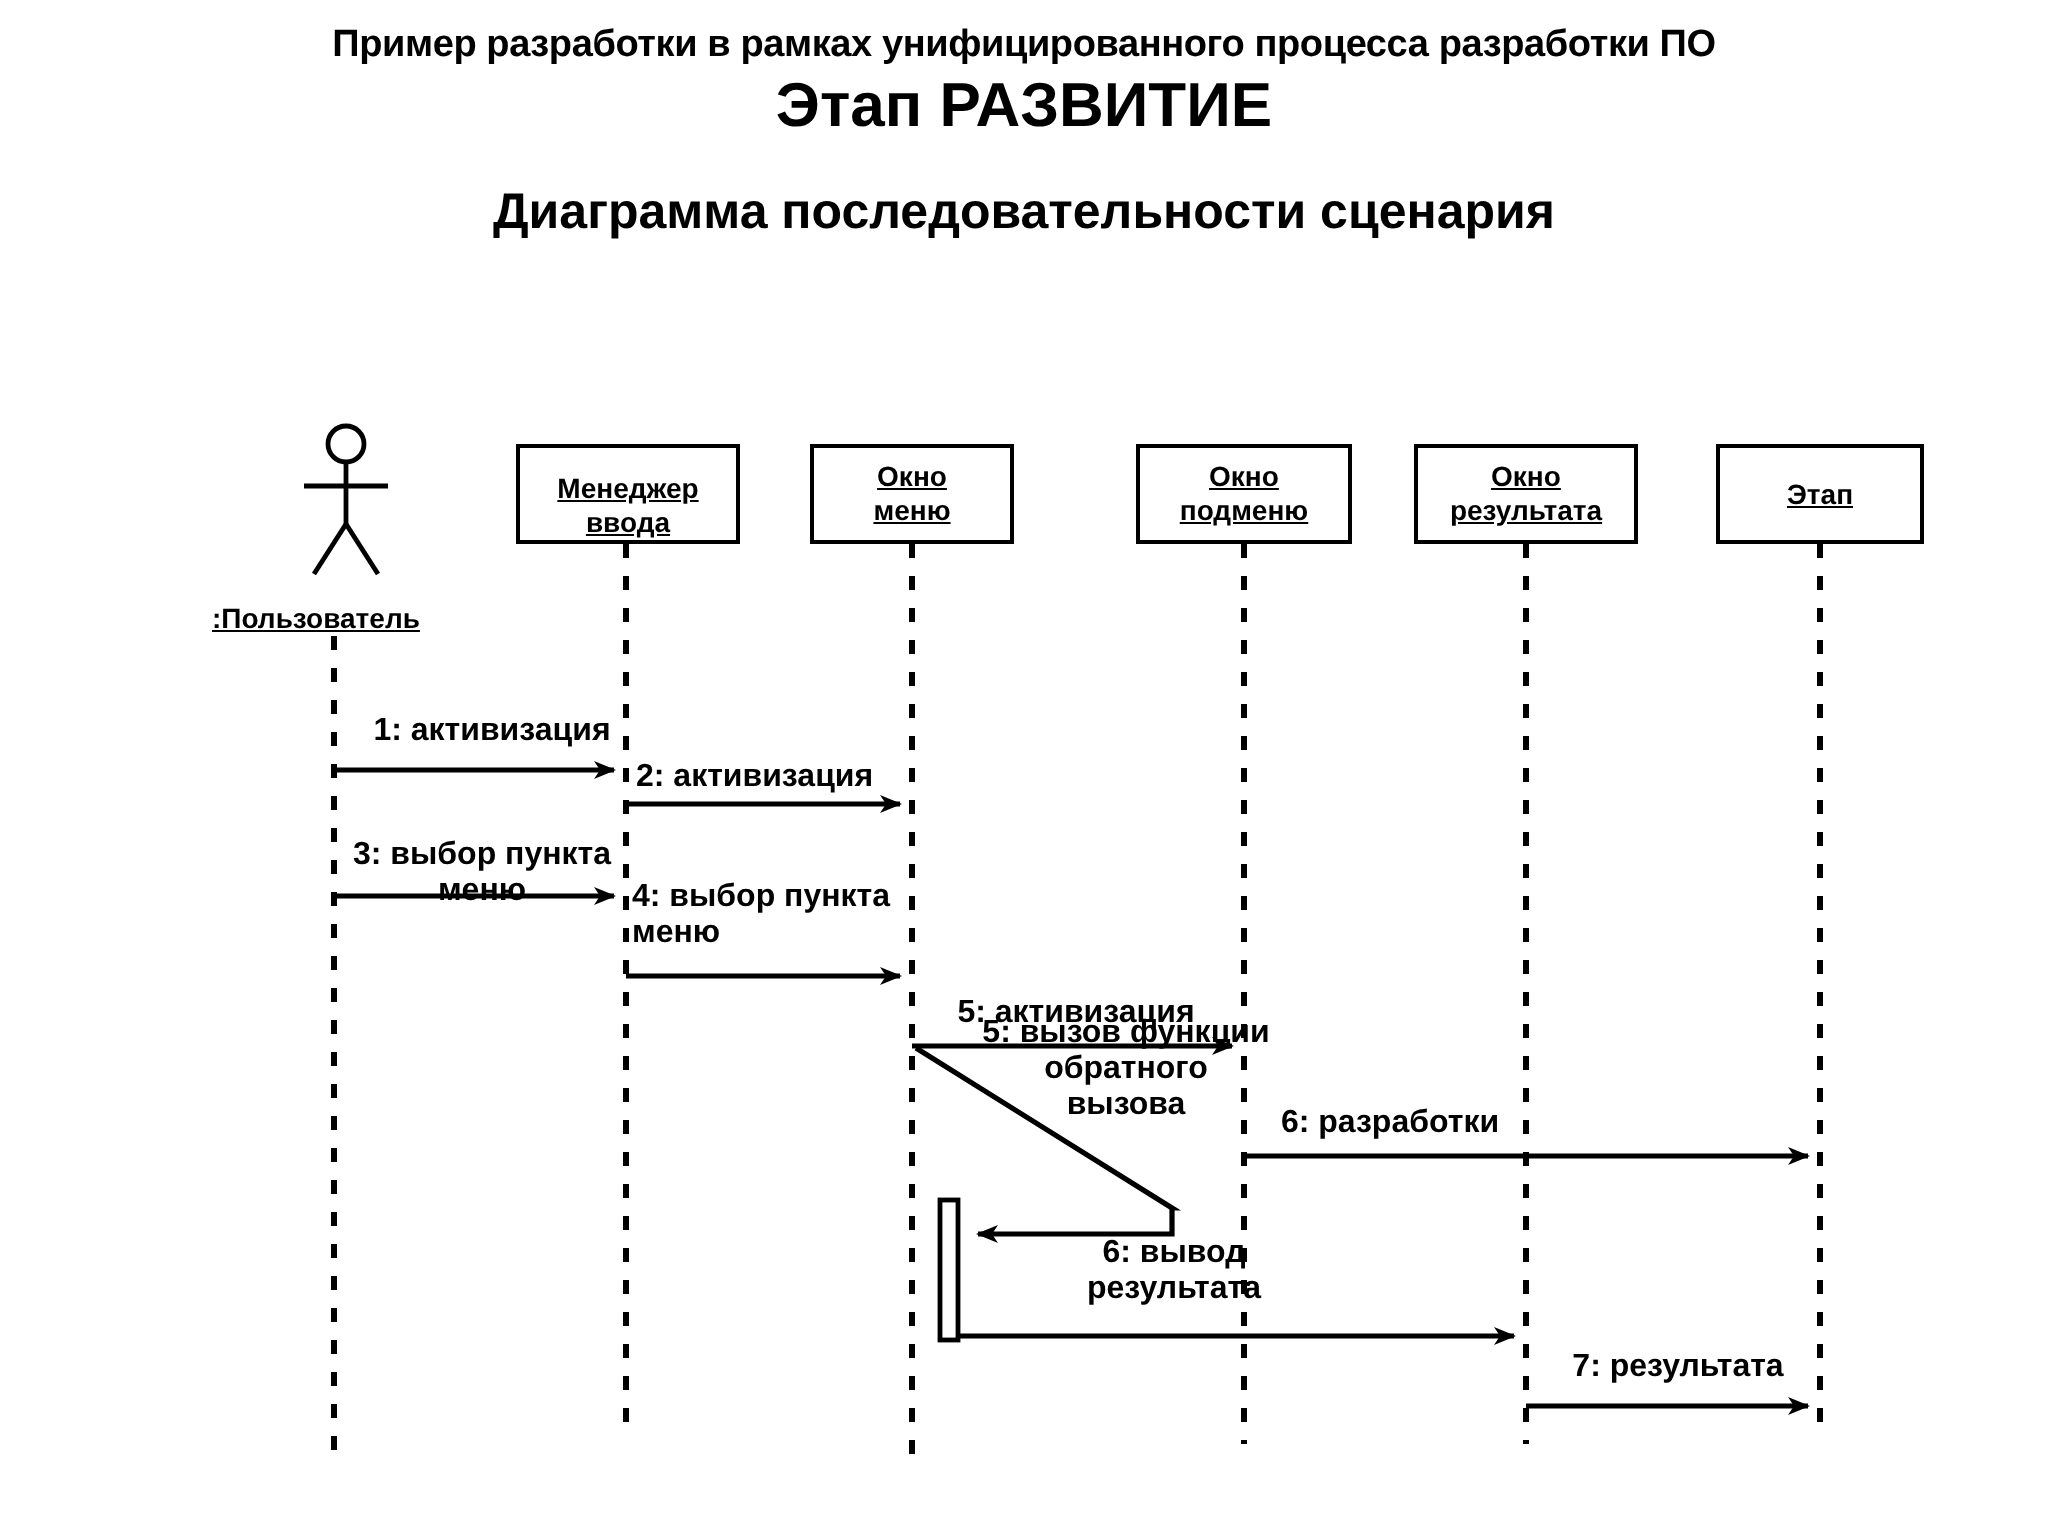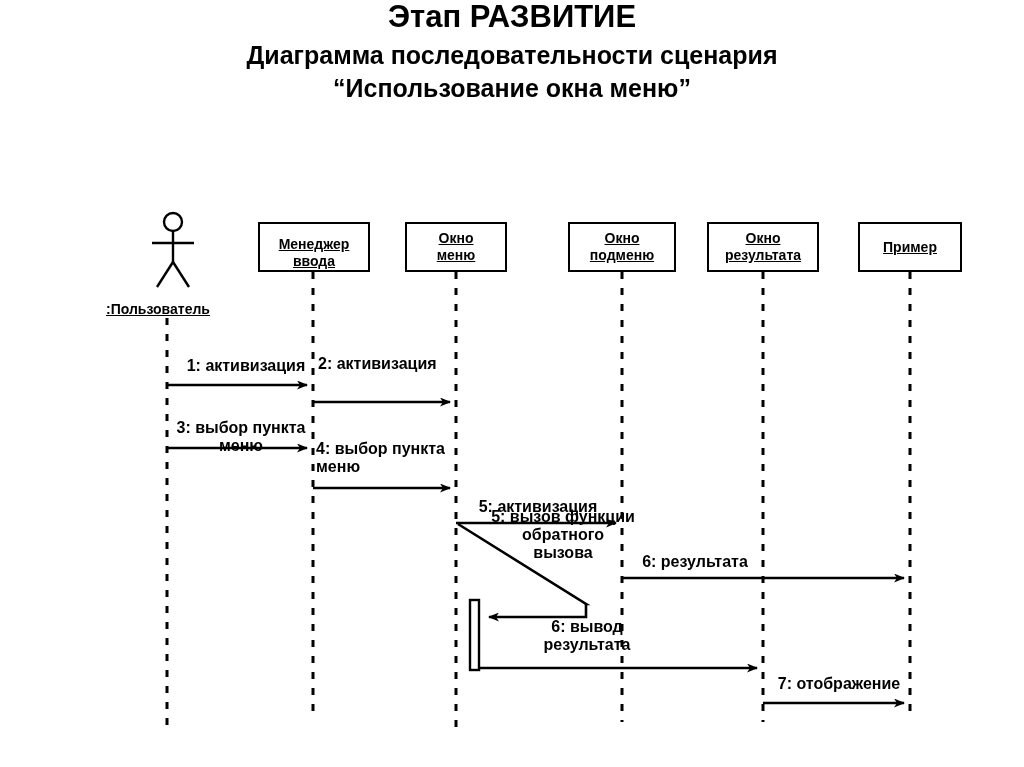--- a/index.html
+++ b/index.html
@@ -16,21 +16,21 @@
     text-align:center;
   }
   .t-line1{
     font-size:19px;font-weight:bold;letter-spacing:-0.2px;
     margin-top:10px;line-height:26px;
   }
   .t-line2{
     font-size:31px;font-weight:bold;line-height:30px;margin-top:2px;
   }
   .t-line3{
-    font-size:25px;font-weight:bold;line-height:33px;margin-top:7px;
+    font-size:25px;font-weight:bold;line-height:33px;margin-top:22px;
   }
   .t-line4{
     font-size:25px;font-weight:bold;line-height:33px;
   }
 
   #canvas{position:absolute;left:0;top:0;width:1024px;height:767px;}
 
   
   .lhbox{
     position:absolute;
@@ -61,23 +61,23 @@
     line-height:18px;
     white-space:pre-line;
     text-align:center;
   }
   .msg-label.left{text-align:left;}
 </style>
 </head>
 <body>
 
 <div class="titles">
+  <div class="t-line1">Пример разработки в рамках унифицированного процесса разработки ПО</div>
   <div class="t-line2">Этап РАЗВИТИЕ</div>
   <div class="t-line3">Диаграмма последовательности сценария</div>
-  <div class="t-line4">“Использование окна меню”</div>
 </div>
 
 <svg id="canvas" viewBox="0 0 1024 767" xmlns="http://www.w3.org/2000/svg">
   <defs>
     <marker id="arrowhead" markerWidth="11" markerHeight="9" refX="10" refY="4.5" orient="auto" markerUnits="userSpaceOnUse">
       <path d="M0,0 L11,4.5 L0,9 L3,4.5 Z" fill="#000"></path>
     </marker>
     <marker id="arrowheadL" markerWidth="11" markerHeight="9" refX="10" refY="4.5" orient="auto" markerUnits="userSpaceOnUse">
       <path d="M0,0 L11,4.5 L0,9 L3,4.5 Z" fill="#000"></path>
     </marker>
@@ -137,39 +137,39 @@
 </div>
 <div class="lhbox" style="left:568px;top:222px;width:108px;height:50px;">
   <span>Окно
 подменю</span>
 </div>
 <div class="lhbox" style="left:707px;top:222px;width:112px;height:50px;">
   <span>Окно
 результата</span>
 </div>
 <div class="lhbox" style="left:858px;top:222px;width:104px;height:50px;">
-  <span>Пример</span>
+  <span>Этап</span>
 </div>
 
 <div class="actor-label" style="left:106px;top:301px;text-align:right;">:Пользователь</div>
 
 <div class="msg-label" style="left:172px;top:357px;width:148px;">1: активизация</div>
 
-<div class="msg-label left" style="left:318px;top:355px;width:150px;">2: активизация</div>
+<div class="msg-label left" style="left:318px;top:380px;width:150px;">2: активизация</div>
 
 <div class="msg-label" style="left:165px;top:403px;width:152px;margin-top:16px;">3: выбор пункта
 меню</div>
 
 <div class="msg-label left" style="left:316px;top:440px;width:152px;">4: выбор пункта
 меню</div>
 
 <div class="msg-label" style="left:462px;top:498px;width:152px;">5: активизация</div>
 
 <div class="msg-label" style="left:490px;top:508px;width:146px;">5: вызов функции
 обратного
 вызова</div>
 
 <div class="msg-label" style="left:482px;top:618px;width:136px;padding-left:37px;">6: вывод
 результата</div>
 
-<div class="msg-label" style="left:625px;top:553px;width:140px;">6: результата</div>
+<div class="msg-label" style="left:625px;top:553px;width:140px;">6: разработки</div>
 
-<div class="msg-label" style="left:766px;top:675px;width:146px;">7: отображение</div>
+<div class="msg-label" style="left:766px;top:675px;width:146px;">7: результата</div>
 
 </body></html>

